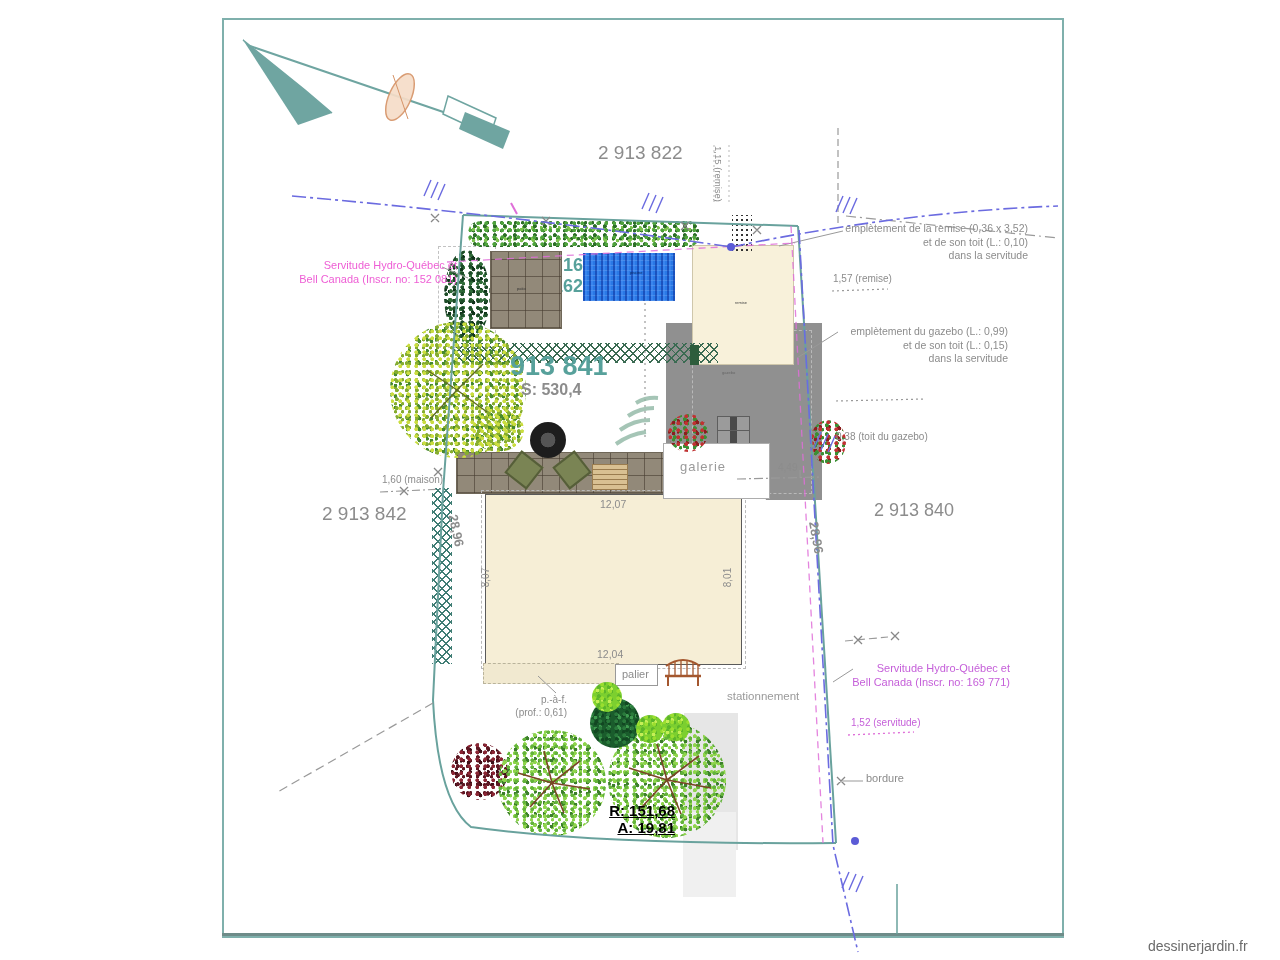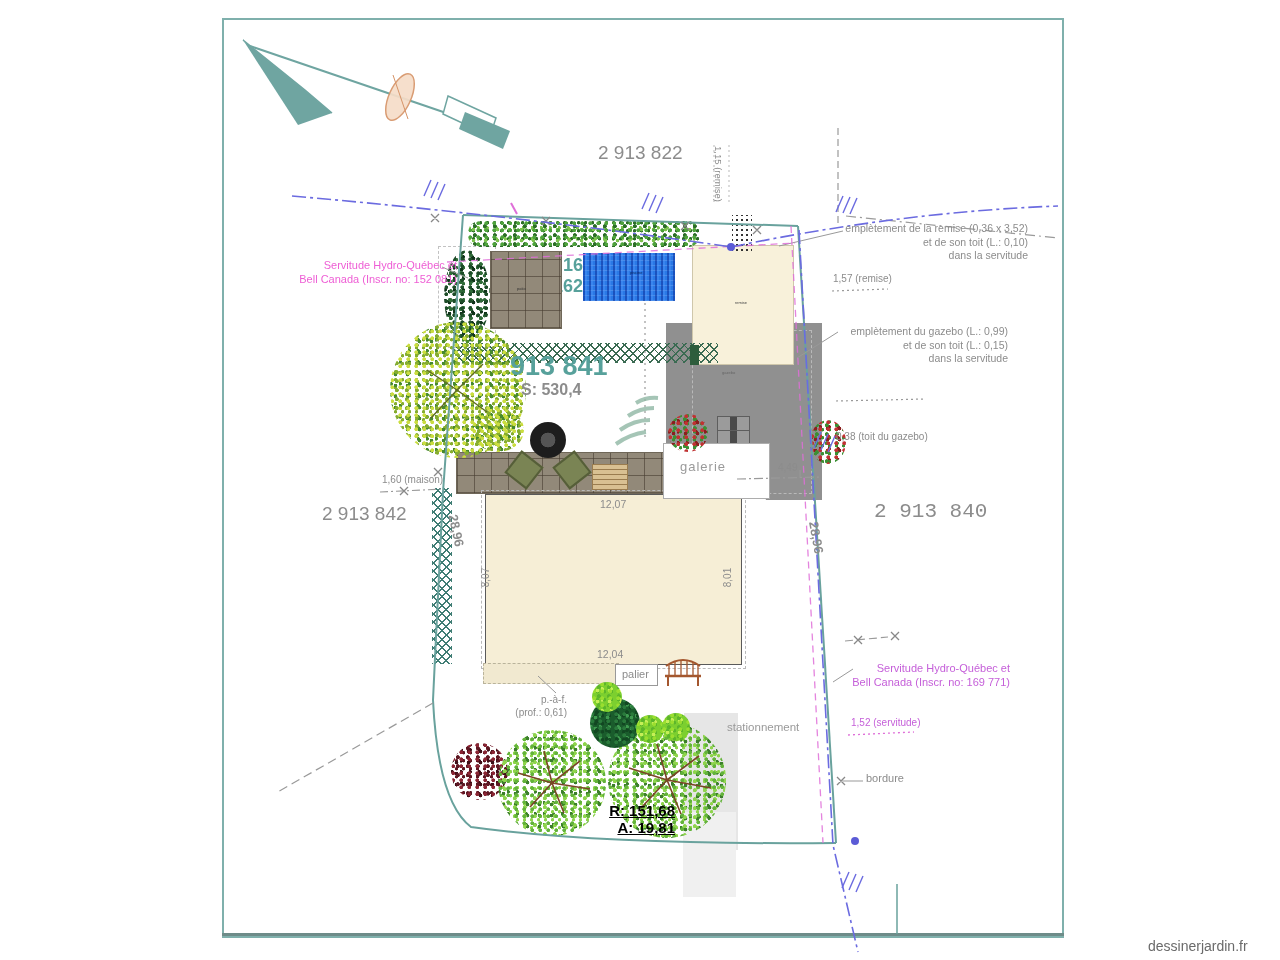--- a/index.html
+++ b/index.html
@@ -170,21 +170,21 @@
     <g stroke="#a4572e" stroke-width="2" fill="none">
       <path d="M666,666 Q683,654 700,666"></path>
       <path d="M669,665 V675 M675,662 V675 M681,661 V675 M687,661 V675 M693,662 V675 M698,665 V675" stroke-width="1.3"></path>
       <path d="M665,676 L701,676" stroke-width="2.5"></path>
       <path d="M668,677 V686 M698,677 V686"></path>
     </g>
   </svg>
 
   <div class="lbl" style="left:598px;top:142px;font-size:19px;">2 913 822</div>
   <div class="lbl" style="left:322px;top:503px;font-size:19px;">2 913 842</div>
-  <div class="lbl" style="left:874px;top:500px;font-size:21px;font-family:Liberation Mono, monospace;">2 913 840</div>
+  <div class="lbl" style="left:874px;top:500px;font-size:18px;">2 913 840</div>
   <div class="lbl" style="left:510px;top:351px;font-size:27px;font-weight:bold;color:#57a19b;">913 841</div>
   <div class="lbl" style="left:521px;top:381px;font-size:16px;font-weight:bold;">S: 530,4</div>
   <div class="lbl" style="left:540px;top:255px;width:43px;text-align:right;font-size:18px;font-weight:bold;color:#57a19b;line-height:21px;z-index:1;">
     <div>: 16</div>
     <div>162</div>
   </div>
 
   <div class="lbl" style="left:440px;top:523px;font-size:13px;font-weight:bold;transform:rotate(78deg);">28,96</div>
   <div class="lbl" style="left:800px;top:530px;font-size:13px;font-weight:bold;transform:rotate(80deg);">28,96</div>
 
@@ -221,21 +221,21 @@
   <div class="lbl" style="left:600px;top:498px;font-size:10.5px;">12,07</div>
   <div class="lbl" style="left:597px;top:648px;font-size:10.5px;">12,04</div>
   <div class="lbl" style="left:476px;top:572px;font-size:10px;transform:rotate(-90deg);">8,07</div>
   <div class="lbl" style="left:718px;top:572px;font-size:10px;transform:rotate(-90deg);">8,01</div>
 
   <div class="lbl" style="left:622px;top:668px;font-size:11px;">palier</div>
   <div class="lbl center" style="left:505px;top:693px;width:62px;font-size:10px;line-height:13px;">
     <div>p.-à-f.</div>
     <div>(prof.: 0,61)</div>
   </div>
-  <div class="lbl" style="left:727px;top:721px;font-size:11.5px;color:#9a9a9a;">stationnement</div>
+  <div class="lbl" style="left:727px;top:690px;font-size:11.5px;color:#9a9a9a;">stationnement</div>
 
   <div class="lbl center" style="left:565px;top:802px;width:110px;font-size:15px;font-weight:bold;color:#000000;line-height:17px;text-decoration:underline;">
     <div>R: 151,68</div>
     <div>A: 19,81</div>
   </div>
 
   <div class="lbl" style="left:1148px;top:938px;font-size:14px;color:#6a6a6a;">dessinerjardin.fr</div>
 
   <div class="lbl tiny" style="left:735px;top:300px;">remise</div>
   <div class="lbl tiny" style="left:722px;top:370px;color:#666;">gazebo</div>

